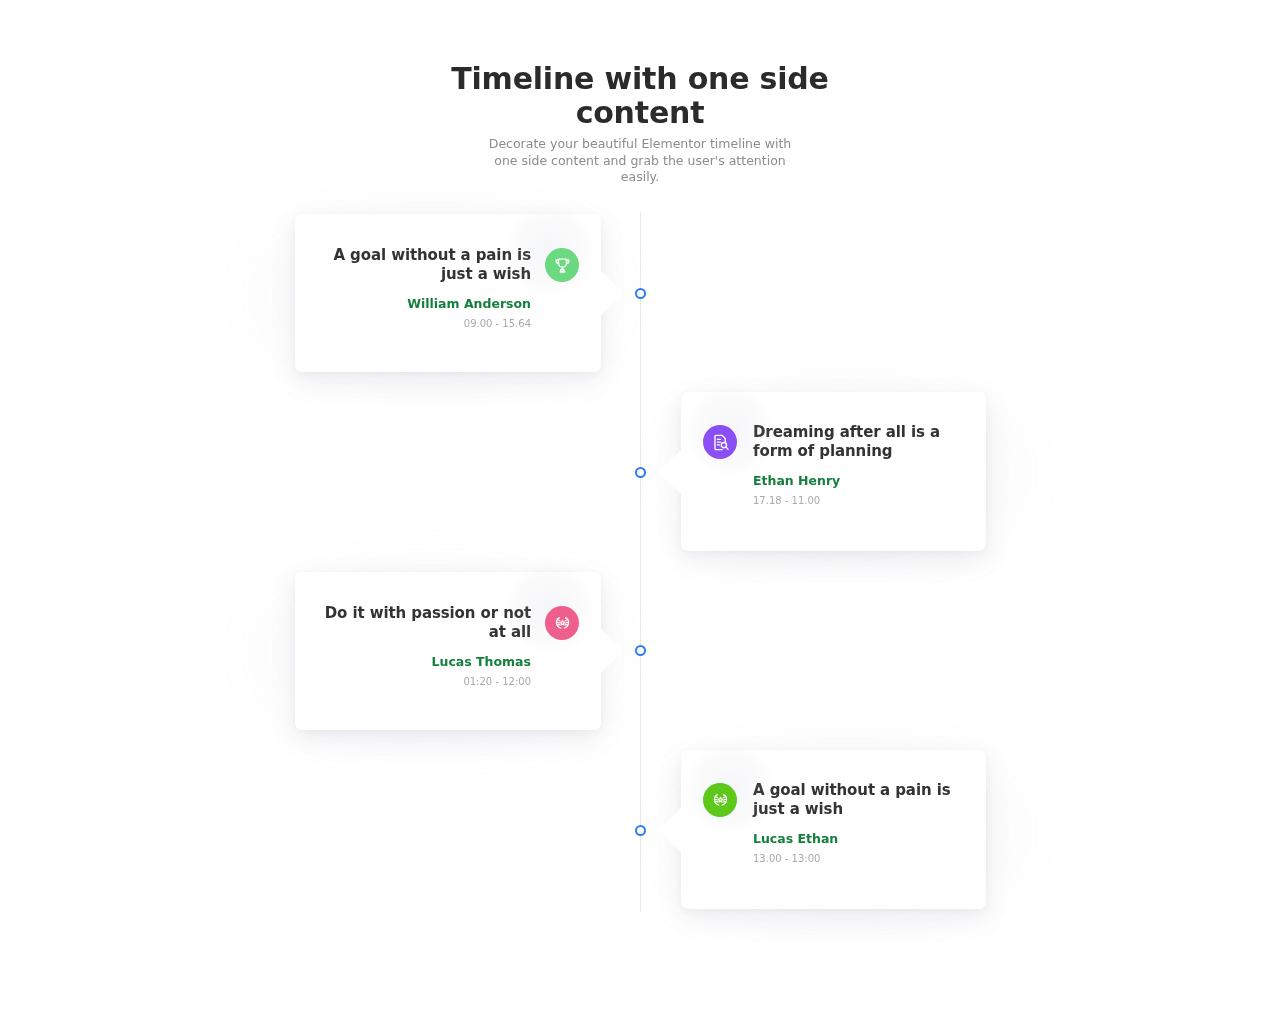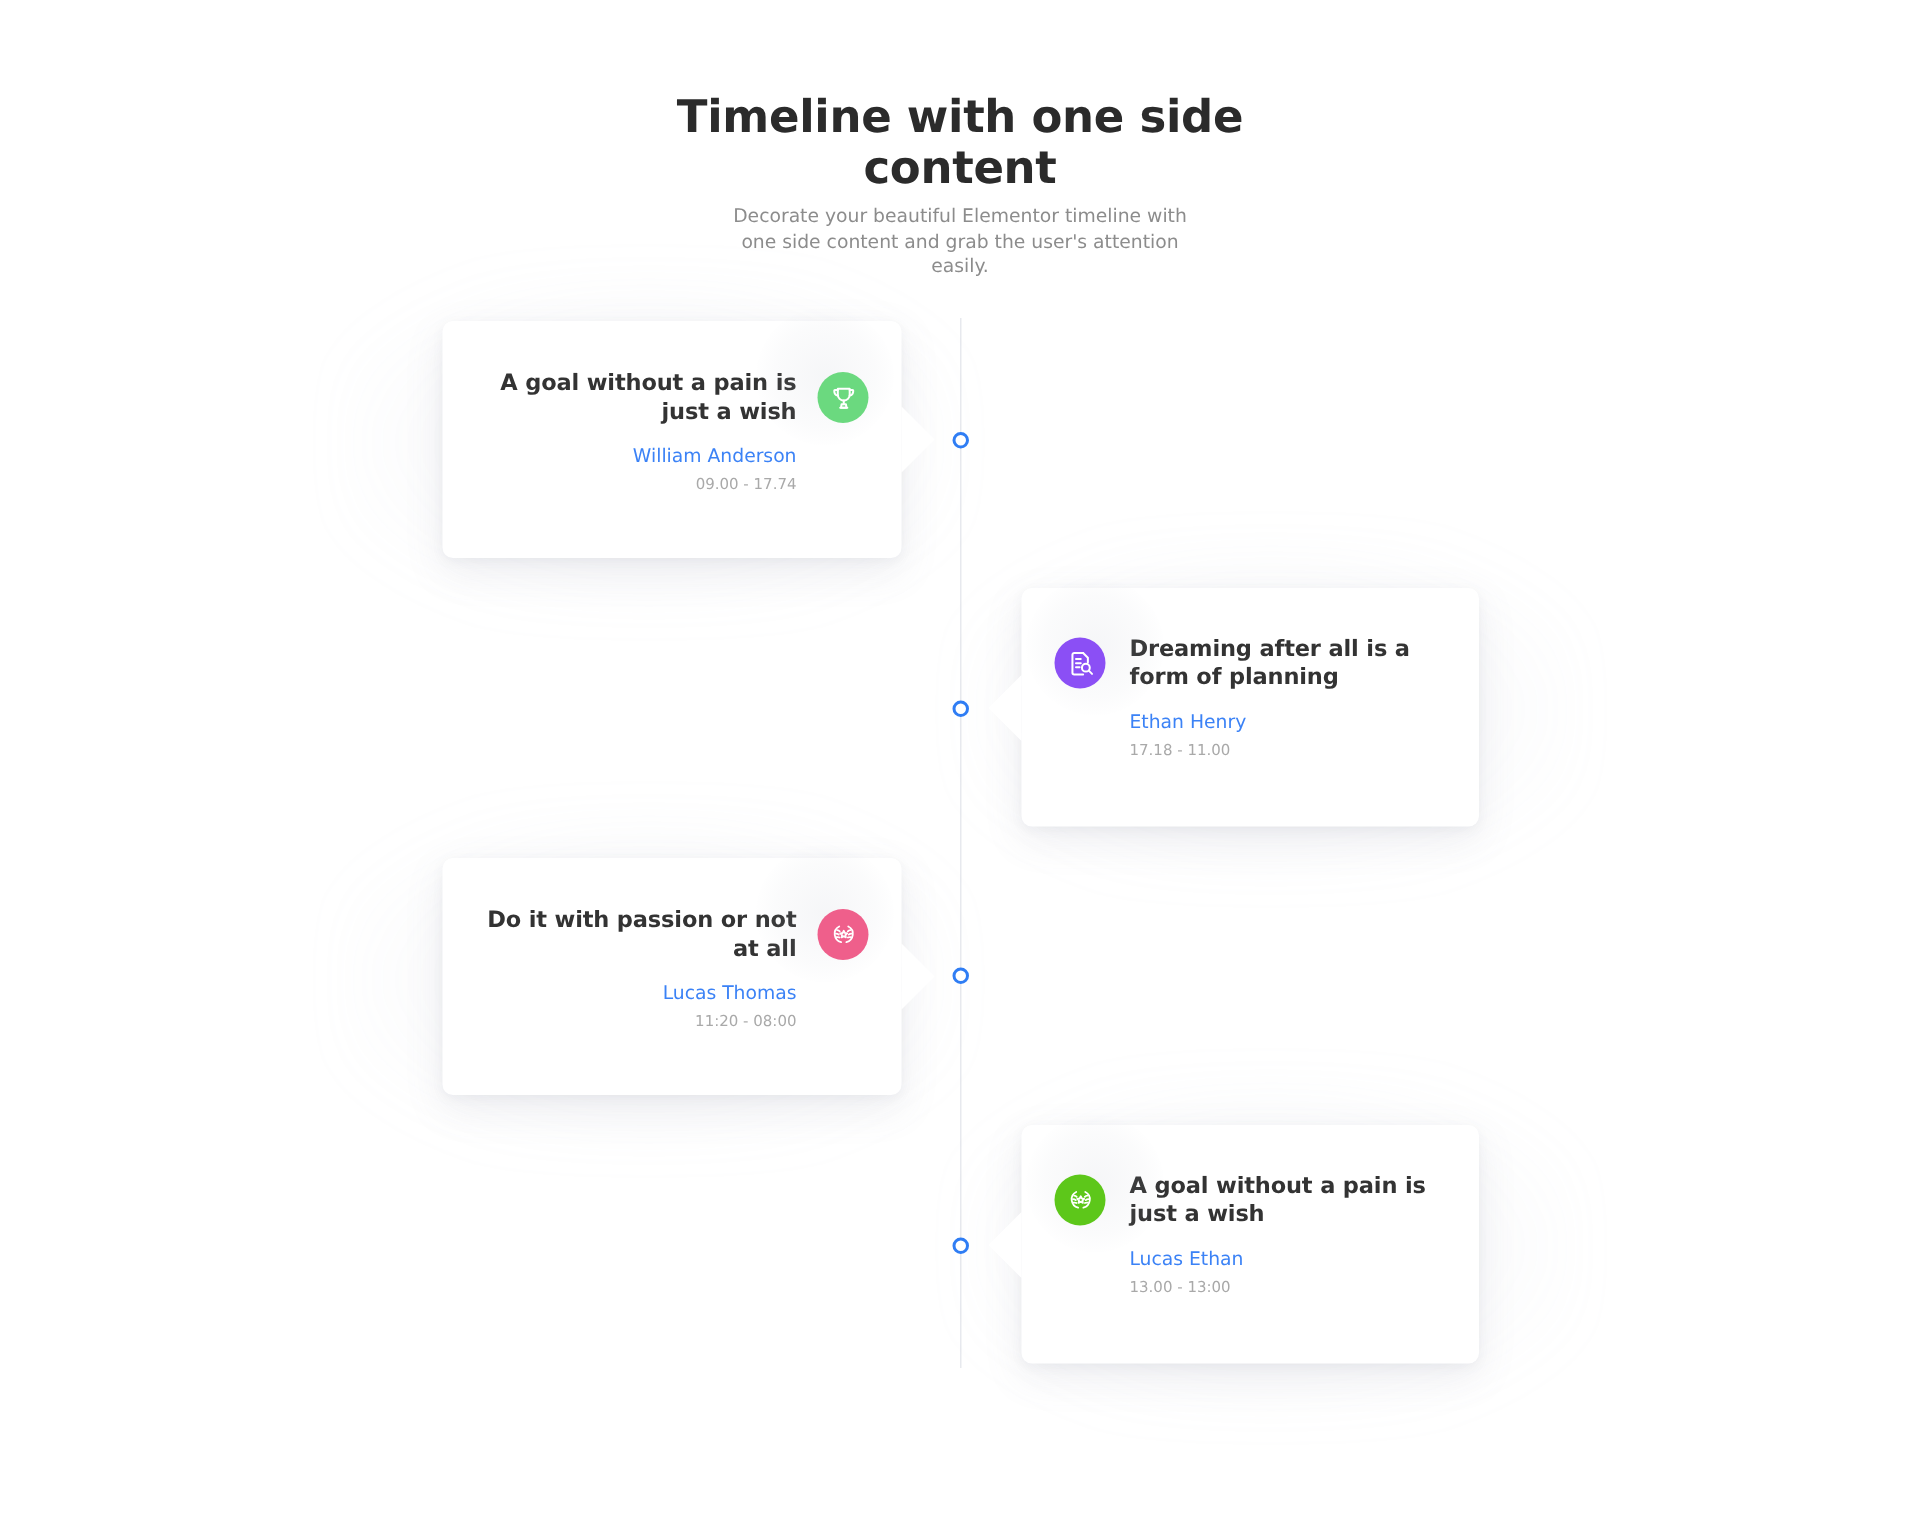--- a/index.html
+++ b/index.html
@@ -149,22 +149,22 @@
     font-size: 15px;
     line-height: 18.5px;
     font-weight: 700;
     color: #333333;
     letter-spacing: -0.1px;
   }
   .t-person {
     margin-top: 13px;
     font-size: 12.5px;
     line-height: 15px;
-    font-weight: 400;
-    color: #3b82f6;
+    font-weight: 700;
+    color: #15803d;
   }
   .t-time {
     margin-top: 7px;
     font-size: 10px;
     line-height: 12px;
     font-weight: 400;
     color: #a9a9a9;
   }
 
   
@@ -189,21 +189,21 @@
   <div class="timeline-line"></div>
 
   <div class="t-item align-right">
     <div class="glow" style="left:225px; top:180px; width:415px; height:230px;"></div>
     <div class="card" style="left:295px; top:214px; width:306px; height:158px;">
       <div class="icon-halo" style="left:209px; top:-9px;"></div>
       <div class="card-inner" style="left:24px; top:32px; width:260px;">
         <div class="texts" style="flex:1;">
           <div class="t-title">A goal without a pain is just a wish</div>
           <div class="t-person">William Anderson</div>
-          <div class="t-time">09.00 - 17.74</div>
+          <div class="t-time">09.00 - 15.64</div>
         </div>
         <div class="icon-circle" style="background:#6bd97f; margin-top:2px;">
           <svg width="19" height="19" viewBox="0 0 24 24" fill="none" stroke="#ffffff" stroke-width="1.7" stroke-linecap="round" stroke-linejoin="round">
             <path d="M7 4h10v5a5 5 0 0 1-10 0V4z"></path>
             <path d="M7 5H4.6a.6.6 0 0 0-.6.6C4 8 5.3 9.4 7 9.6"></path>
             <path d="M17 5h2.4a.6.6 0 0 1 .6.6c0 2.4-1.3 3.8-3 4"></path>
             <path d="M12 14v3"></path>
             <path d="M9 20h6"></path>
             <path d="M10.2 17h3.6l.5 3h-4.6z"></path>
           </svg>
@@ -242,21 +242,21 @@
   <div class="timeline-dot" style="top:467px;"></div>
 
   <div class="t-item align-right">
     <div class="glow" style="left:225px; top:538px; width:415px; height:230px;"></div>
     <div class="card" style="left:295px; top:572px; width:306px; height:158px;">
       <div class="icon-halo" style="left:209px; top:-9px;"></div>
       <div class="card-inner" style="left:24px; top:32px; width:260px;">
         <div class="texts" style="flex:1;">
           <div class="t-title">Do it with passion or not at all</div>
           <div class="t-person">Lucas Thomas</div>
-          <div class="t-time">11:20 - 08:00</div>
+          <div class="t-time">01:20 - 12:00</div>
         </div>
         <div class="icon-circle" style="background:#ef5f8b; margin-top:2px;">
           <svg width="19" height="19" viewBox="0 0 24 24" fill="none" stroke="#ffffff" stroke-width="1.5" stroke-linecap="round" stroke-linejoin="round">
             <path d="M8.2 4.6C5.4 6 4 8.6 4.4 11.6c.4 3 2.6 5.4 5.4 6.2"></path>
             <path d="M15.8 4.6c2.8 1.4 4.2 4 3.8 7c-.4 3-2.6 5.4-5.4 6.2"></path>
             <path d="M6.4 7.6c.9.1 1.7.5 2.2 1.1"></path>
             <path d="M5.4 10.6c.9 0 1.8.3 2.4.9"></path>
             <path d="M6 13.6c.9-.2 1.8-.1 2.5.3"></path>
             <path d="M17.6 7.6c-.9.1-1.7.5-2.2 1.1"></path>
             <path d="M18.6 10.6c-.9 0-1.8.3-2.4.9"></path>

